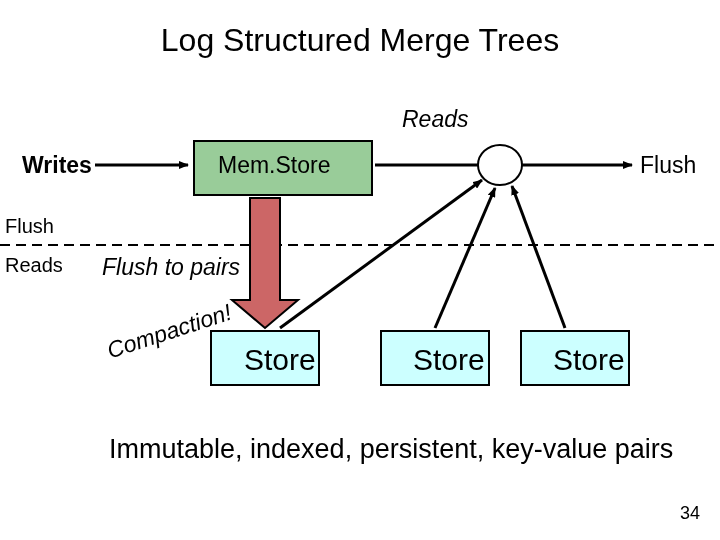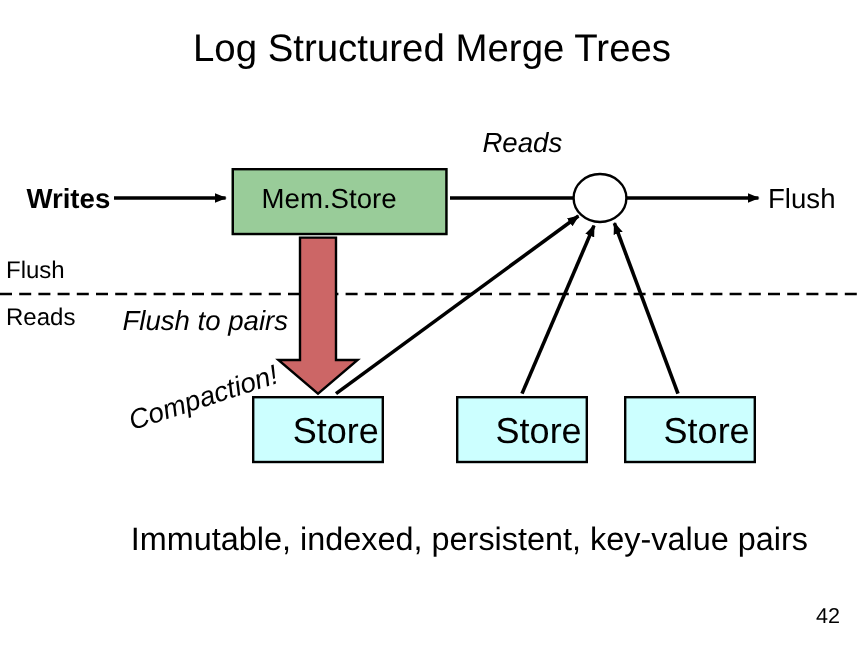--- a/index.html
+++ b/index.html
@@ -114,21 +114,21 @@
 <div class="store-box" style="left:380px;"></div>
 <div class="store-label" style="left:413px;">Store</div>
 
 <div class="store-box" style="left:520px;"></div>
 <div class="store-label" style="left:553px;">Store</div>
 
 <div class="compaction">Compaction!</div>
 
 <div class="subtitle">Immutable, indexed, persistent, key-value pairs</div>
 
-<div class="pagenum">42</div>
+<div class="pagenum">34</div>
 
 <svg class="overlay" viewBox="0 0 720 540">
   <defs>
     <marker id="arrowhead" markerWidth="10" markerHeight="8" refX="9" refY="4" orient="auto" markerUnits="userSpaceOnUse">
       <polygon points="0 0, 10 4, 0 8" fill="#000"></polygon>
     </marker>
   </defs>
 
   <line x1="0" y1="245" x2="720" y2="245" stroke="#000" stroke-width="2" stroke-dasharray="10 6"></line>
 

